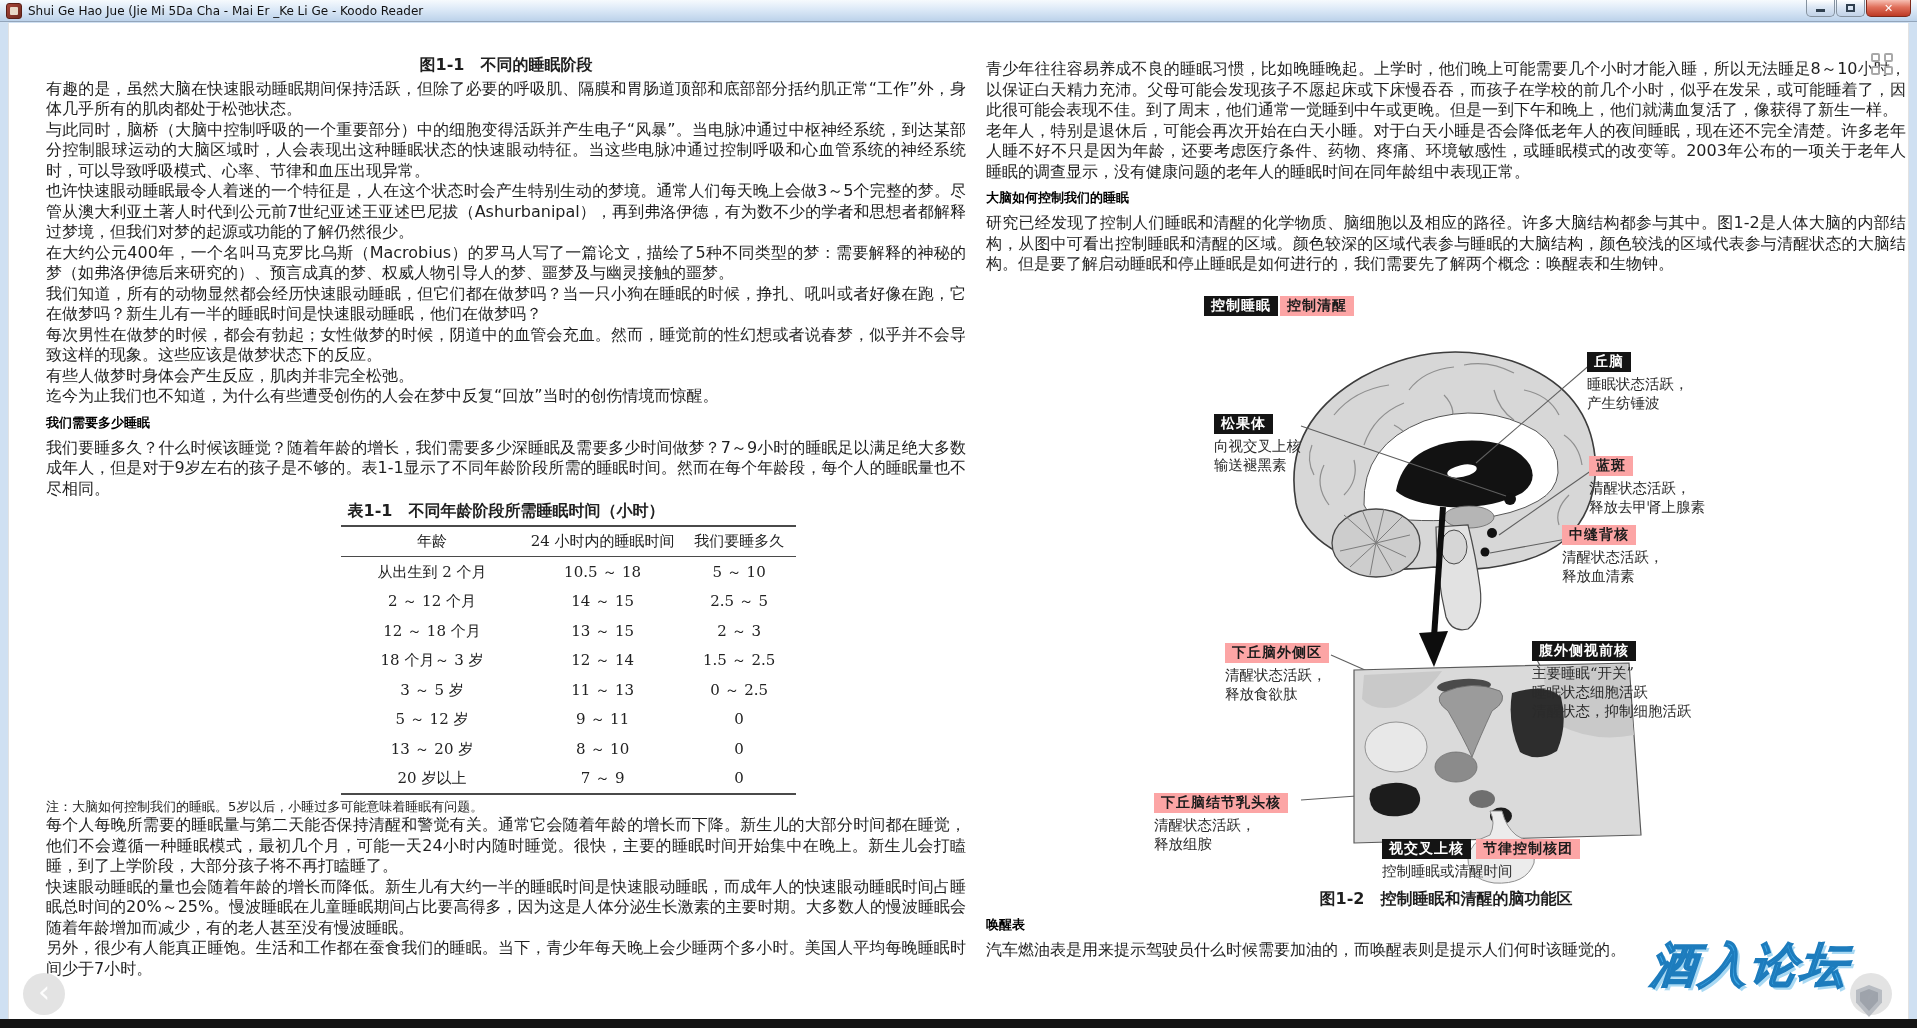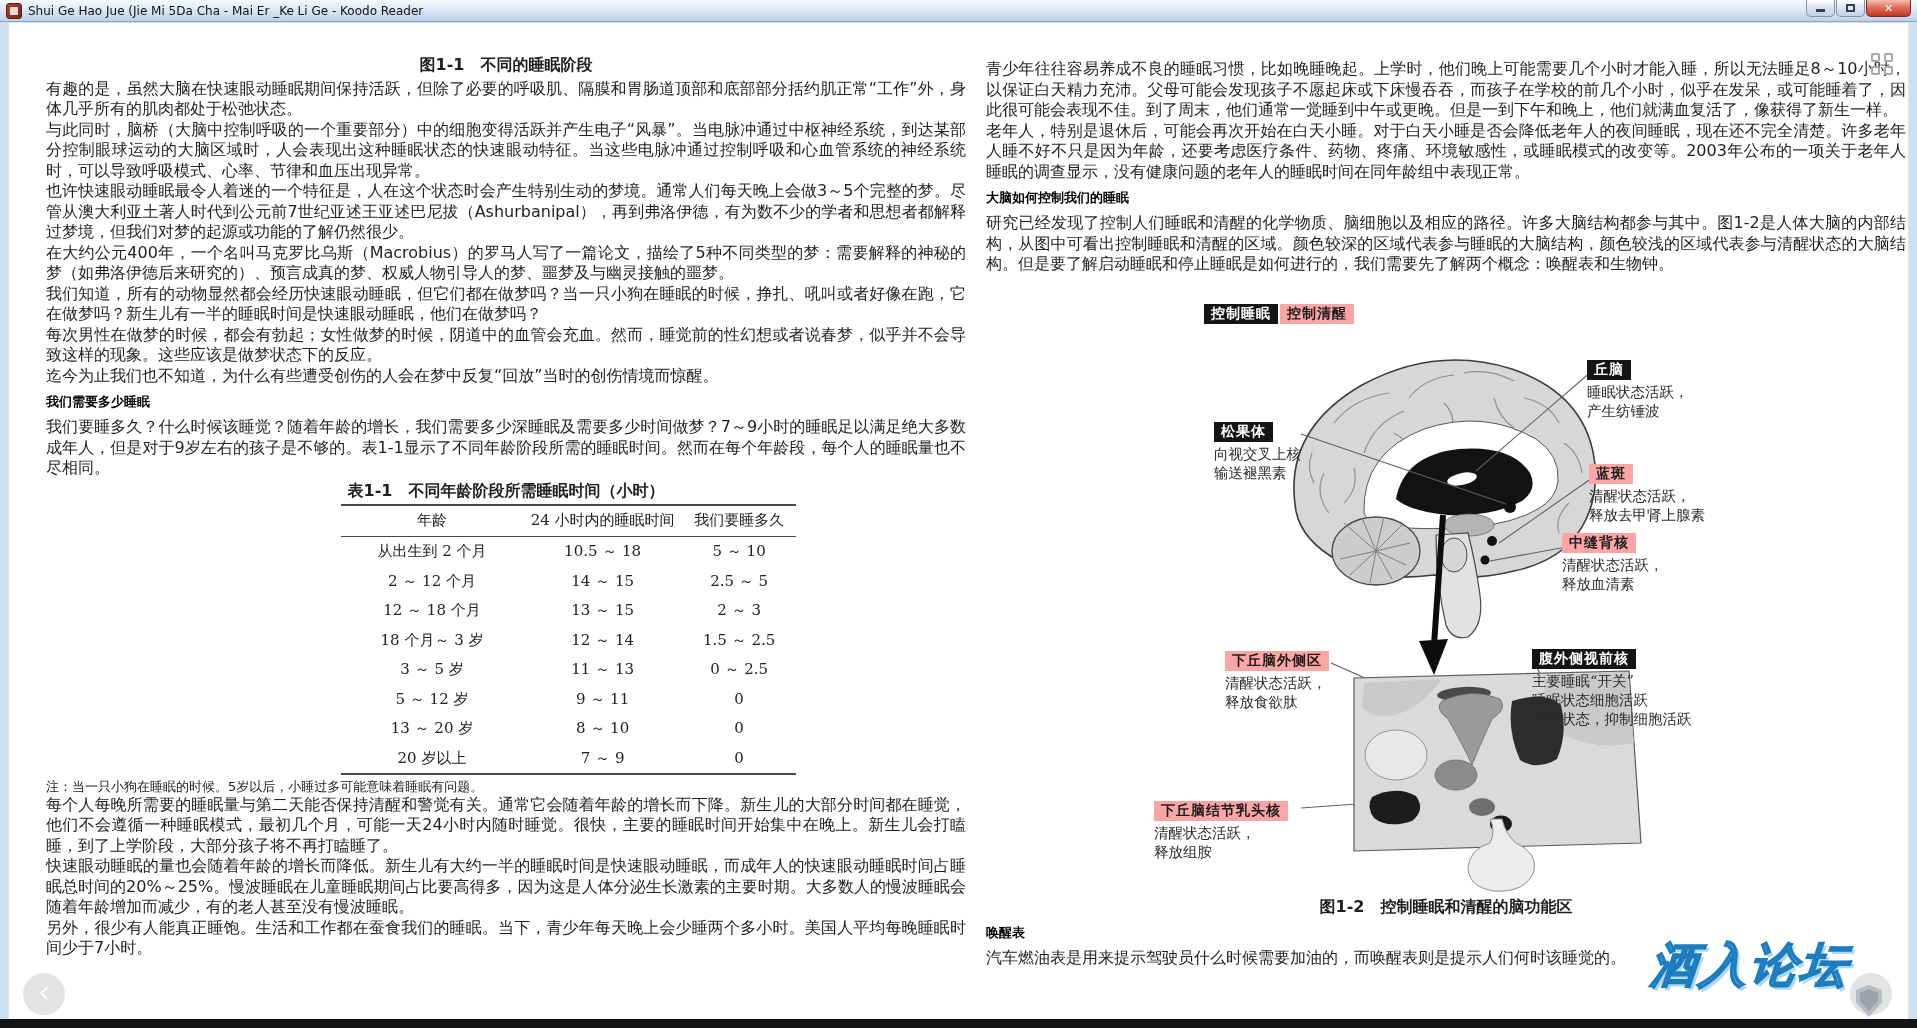--- a/index.html
+++ b/index.html
@@ -36,21 +36,21 @@
 
   
   .sleep-table-wrap { width:455px; margin:3px 0 2px 295px; }
   table.sleep { width:100%; border-collapse:collapse; font-family:"DejaVu Serif",serif; font-size:15px; color:#222;
     border-top:2px solid #4a4a4a; border-bottom:2px solid #4a4a4a; }
   table.sleep th { font-weight:normal; padding:4px 6px 5px; border-bottom:1px solid #4a4a4a; text-align:center; }
   table.sleep td { padding:4.5px 6px; text-align:center; }
   .table-note { font-size:13px; line-height:17px; margin-top:3px; color:#222; }
 
   
-  .figure { position:relative; width:860px; height:592px; margin:28px 0 0 58px; }
+  .figure { position:relative; width:860px; height:592px; margin:20px 0 0 58px; }
   .figure svg { position:absolute; left:0; top:0; }
   .tag { display:inline-block; font-size:14px; font-weight:bold; line-height:17px; padding:1px 7px 2px; letter-spacing:1px; }
   .tag.dark  { background:#141414; color:#fff; }
   .tag.light { background:#fca5a5; color:#1c1c1c; }
   .fig-label { position:absolute; font-family:"DejaVu Serif",serif; }
   .fig-label .desc { white-space:pre-line; font-size:14.5px; line-height:19px; color:#2b2b2b; margin-top:3px; }
   .legend { position:absolute; left:160px; top:1px; display:flex; gap:2px; }
 
   
   .grid-icon { position:absolute; top:30px; right:13px; width:24px; height:24px; display:grid;
@@ -91,20 +91,21 @@
 
   <div class="page page-left">
     <div class="fig-caption">图1-1　不同的睡眠阶段</div>
     <div>
         <p>有趣的是，虽然大脑在快速眼动睡眠期间保持活跃，但除了必要的呼吸肌、隔膜和胃肠道顶部和底部部分括约肌正常“工作”外，身体几乎所有的肌肉都处于松弛状态。</p>
         <p>与此同时，脑桥（大脑中控制呼吸的一个重要部分）中的细胞变得活跃并产生电子“风暴”。当电脉冲通过中枢神经系统，到达某部分控制眼球运动的大脑区域时，人会表现出这种睡眠状态的快速眼动特征。当这些电脉冲通过控制呼吸和心血管系统的神经系统时，可以导致呼吸模式、心率、节律和血压出现异常。</p>
         <p>也许快速眼动睡眠最令人着迷的一个特征是，人在这个状态时会产生特别生动的梦境。通常人们每天晚上会做3～5个完整的梦。尽管从澳大利亚土著人时代到公元前7世纪亚述王亚述巴尼拔（Ashurbanipal），再到弗洛伊德，有为数不少的学者和思想者都解释过梦境，但我们对梦的起源或功能的了解仍然很少。</p>
         <p>在大约公元400年，一个名叫马克罗比乌斯（Macrobius）的罗马人写了一篇论文，描绘了5种不同类型的梦：需要解释的神秘的梦（如弗洛伊德后来研究的）、预言成真的梦、权威人物引导人的梦、噩梦及与幽灵接触的噩梦。</p>
         <p>我们知道，所有的动物显然都会经历快速眼动睡眠，但它们都在做梦吗？当一只小狗在睡眠的时候，挣扎、吼叫或者好像在跑，它在做梦吗？新生儿有一半的睡眠时间是快速眼动睡眠，他们在做梦吗？</p>
         <p>每次男性在做梦的时候，都会有勃起；女性做梦的时候，阴道中的血管会充血。然而，睡觉前的性幻想或者说春梦，似乎并不会导致这样的现象。这些应该是做梦状态下的反应。</p>
+        <p>有些人做梦时身体会产生反应，肌肉并非完全松弛。</p>
         <p>迄今为止我们也不知道，为什么有些遭受创伤的人会在梦中反复“回放”当时的创伤情境而惊醒。</p>
       </div>
     <div class="section-h">我们需要多少睡眠</div>
     <p>我们要睡多久？什么时候该睡觉？随着年龄的增长，我们需要多少深睡眠及需要多少时间做梦？7～9小时的睡眠足以满足绝大多数成年人，但是对于9岁左右的孩子是不够的。表1-1显示了不同年龄阶段所需的睡眠时间。然而在每个年龄段，每个人的睡眠量也不尽相同。</p>
     <div class="fig-caption">表1-1　不同年龄阶段所需睡眠时间（小时）</div>
     <div class="sleep-table-wrap">
       <table class="sleep">
         <thead>
           <tr>
             <th style="width:40%">年龄</th>
@@ -149,21 +150,21 @@
               <td>0</td>
             </tr>
             <tr>
               <td>20 岁以上</td>
               <td>7 ～ 9</td>
               <td>0</td>
             </tr>
           </tbody>
       </table>
     </div>
-    <div class="table-note">注：当一只小狗在睡眠的时候。5岁以后，小睡过多可能意味着睡眠有问题。</div>
+    <div class="table-note">注：大脑如何控制我们的睡眠。5岁以后，小睡过多可能意味着睡眠有问题。</div>
     <div>
         <p>每个人每晚所需要的睡眠量与第二天能否保持清醒和警觉有关。通常它会随着年龄的增长而下降。新生儿的大部分时间都在睡觉，他们不会遵循一种睡眠模式，最初几个月，可能一天24小时内随时睡觉。很快，主要的睡眠时间开始集中在晚上。新生儿会打瞌睡，到了上学阶段，大部分孩子将不再打瞌睡了。</p>
         <p>快速眼动睡眠的量也会随着年龄的增长而降低。新生儿有大约一半的睡眠时间是快速眼动睡眠，而成年人的快速眼动睡眠时间占睡眠总时间的20%～25%。慢波睡眠在儿童睡眠期间占比要高得多，因为这是人体分泌生长激素的主要时期。大多数人的慢波睡眠会随着年龄增加而减少，有的老人甚至没有慢波睡眠。</p>
         <p>另外，很少有人能真正睡饱。生活和工作都在蚕食我们的睡眠。当下，青少年每天晚上会少睡两个多小时。美国人平均每晚睡眠时间少于7小时。</p>
       </div>
   </div>
 
   <div class="page page-right">
     <p>青少年往往容易养成不良的睡眠习惯，比如晚睡晚起。上学时，他们晚上可能需要几个小时才能入睡，所以无法睡足8～10小时，以保证白天精力充沛。父母可能会发现孩子不愿起床或下床慢吞吞，而孩子在学校的前几个小时，似乎在发呆，或可能睡着了，因此很可能会表现不佳。到了周末，他们通常一觉睡到中午或更晚。但是一到下午和晚上，他们就满血复活了，像获得了新生一样。</p>
     <p>老年人，特别是退休后，可能会再次开始在白天小睡。对于白天小睡是否会降低老年人的夜间睡眠，现在还不完全清楚。许多老年人睡不好不只是因为年龄，还要考虑医疗条件、药物、疼痛、环境敏感性，或睡眠模式的改变等。2003年公布的一项关于老年人睡眠的调查显示，没有健康问题的老年人的睡眠时间在同年龄组中表现正常。</p>
@@ -283,20 +284,25 @@
         <span class="tag dark">腹外侧视前核</span>
         <div class="desc">主要睡眠“开关”
 睡眠状态细胞活跃
 清醒状态，抑制细胞活跃</div>
       </div>
       <div class="fig-label" style="left:110px;top:497px">
         <span class="tag light">下丘脑结节乳头核</span>
         <div class="desc">清醒状态活跃，
 释放组胺</div>
       </div>
+      <div class="fig-label" style="left:338px;top:543px">
+        <span class="tag dark">视交叉上核</span>
+        <span class="tag light">节律控制核团</span>
+        <div class="desc">控制睡眠或清醒时间</div>
+      </div>
     </div>
 
     <div class="fig-caption">图1-2　控制睡眠和清醒的脑功能区</div>
     <div class="section-h">唤醒表</div>
     <p>汽车燃油表是用来提示驾驶员什么时候需要加油的，而唤醒表则是提示人们何时该睡觉的。</p>
   </div>
 
   <div class="grid-icon">
     <span></span>
       <span></span>

